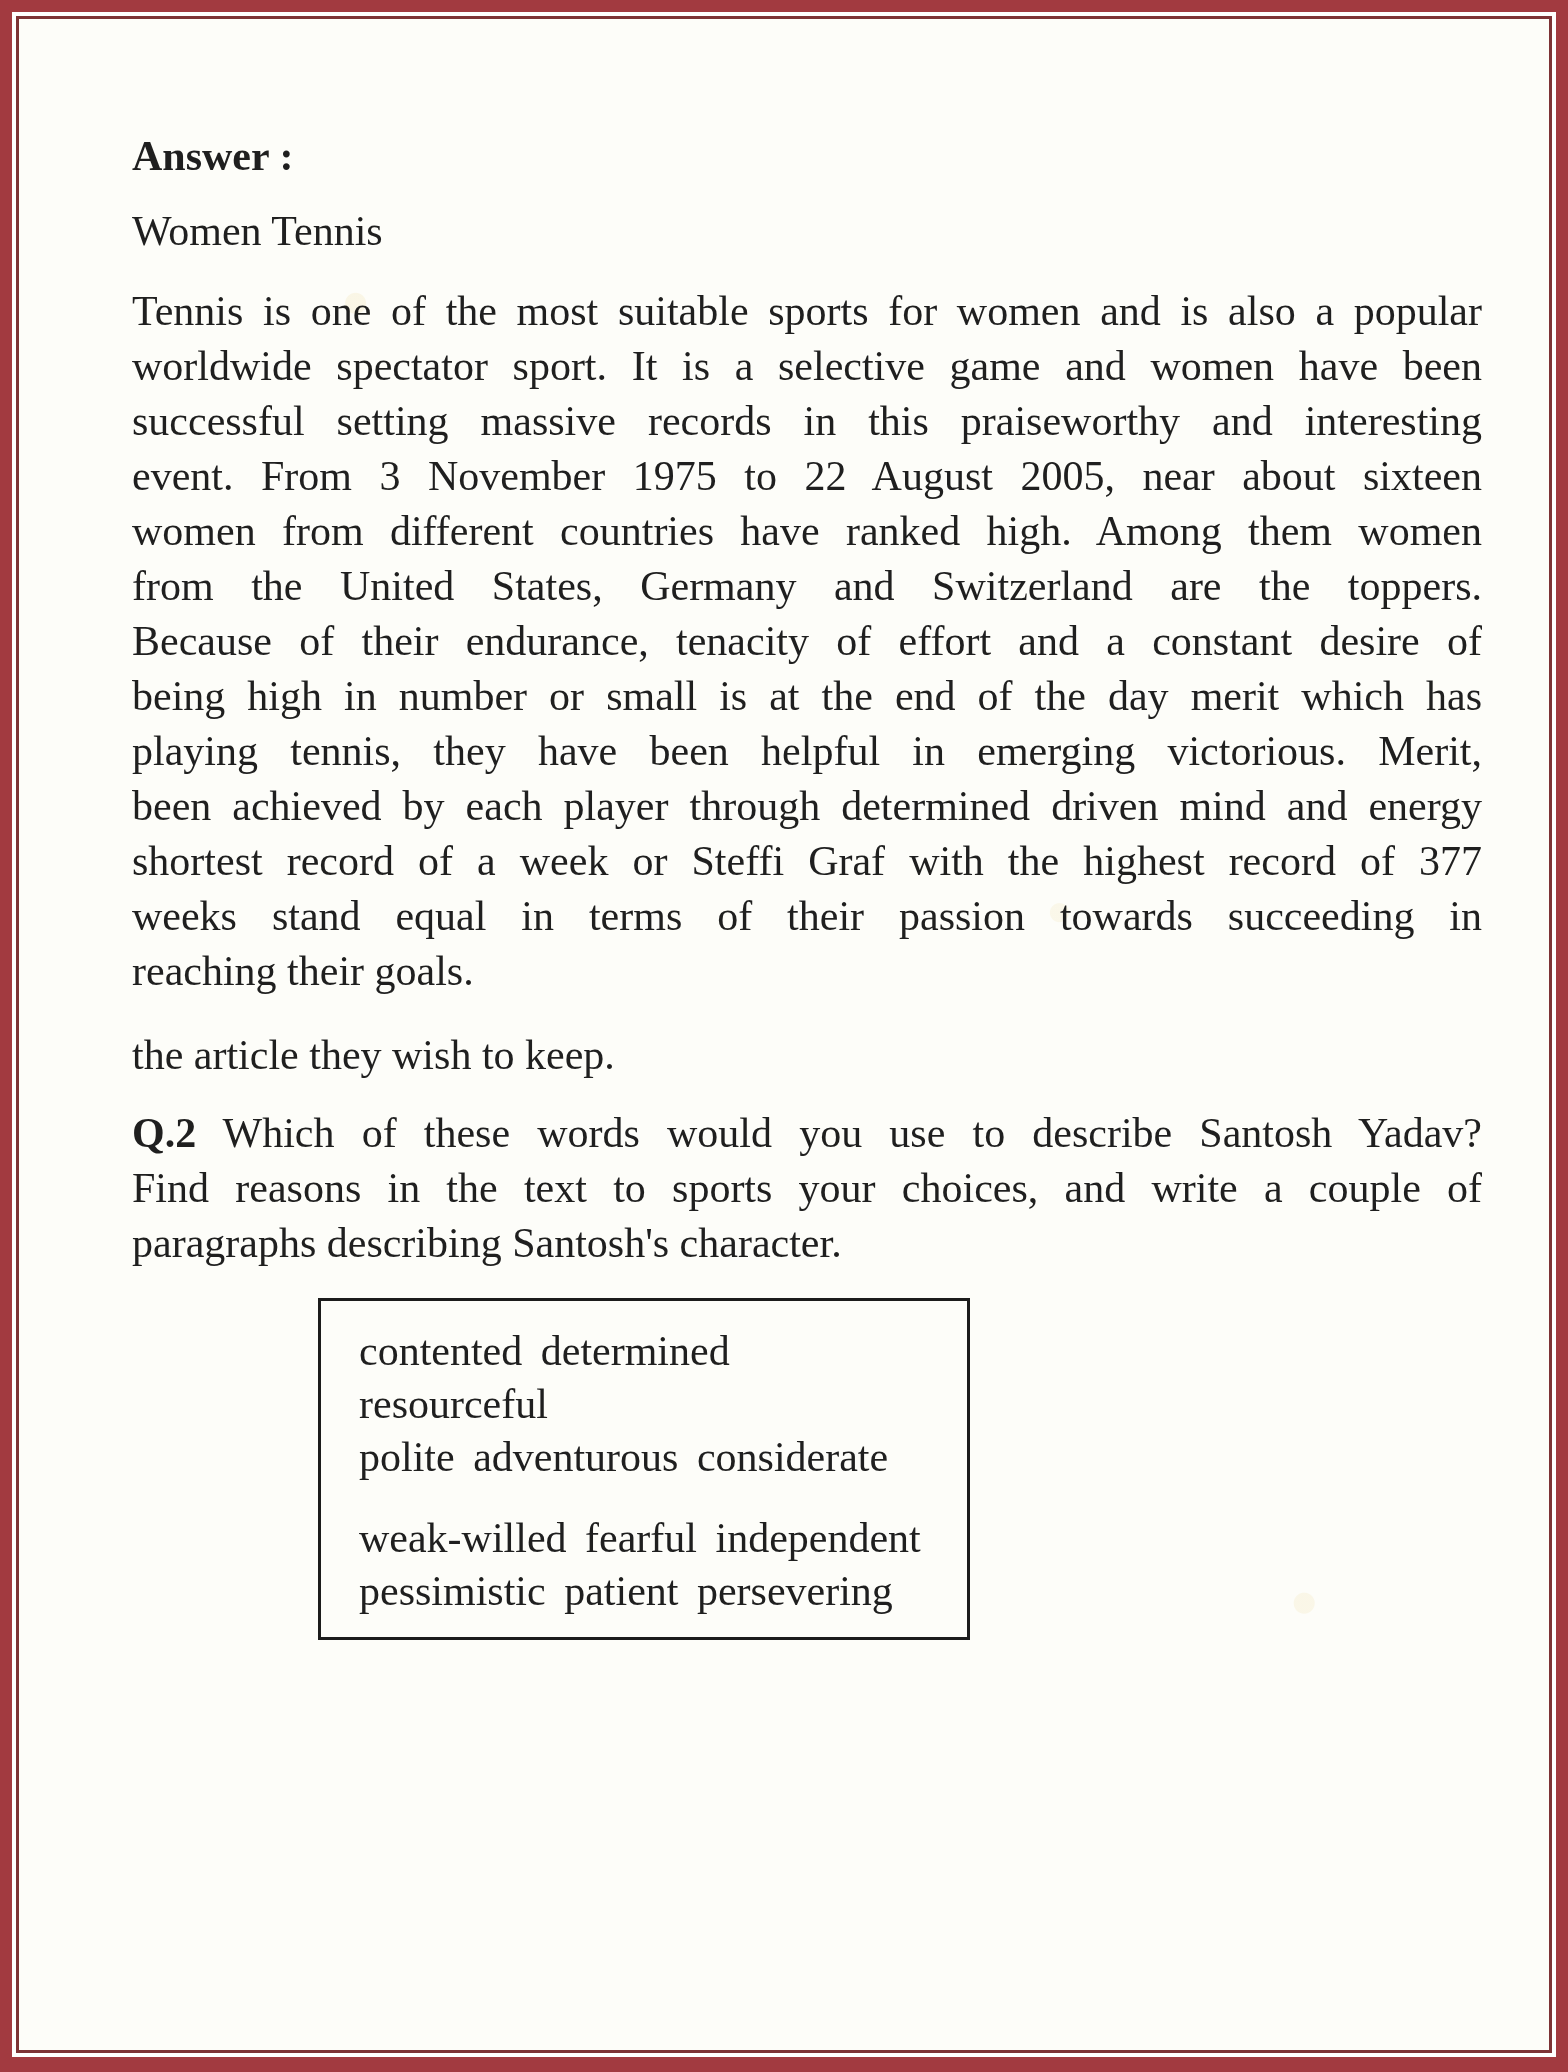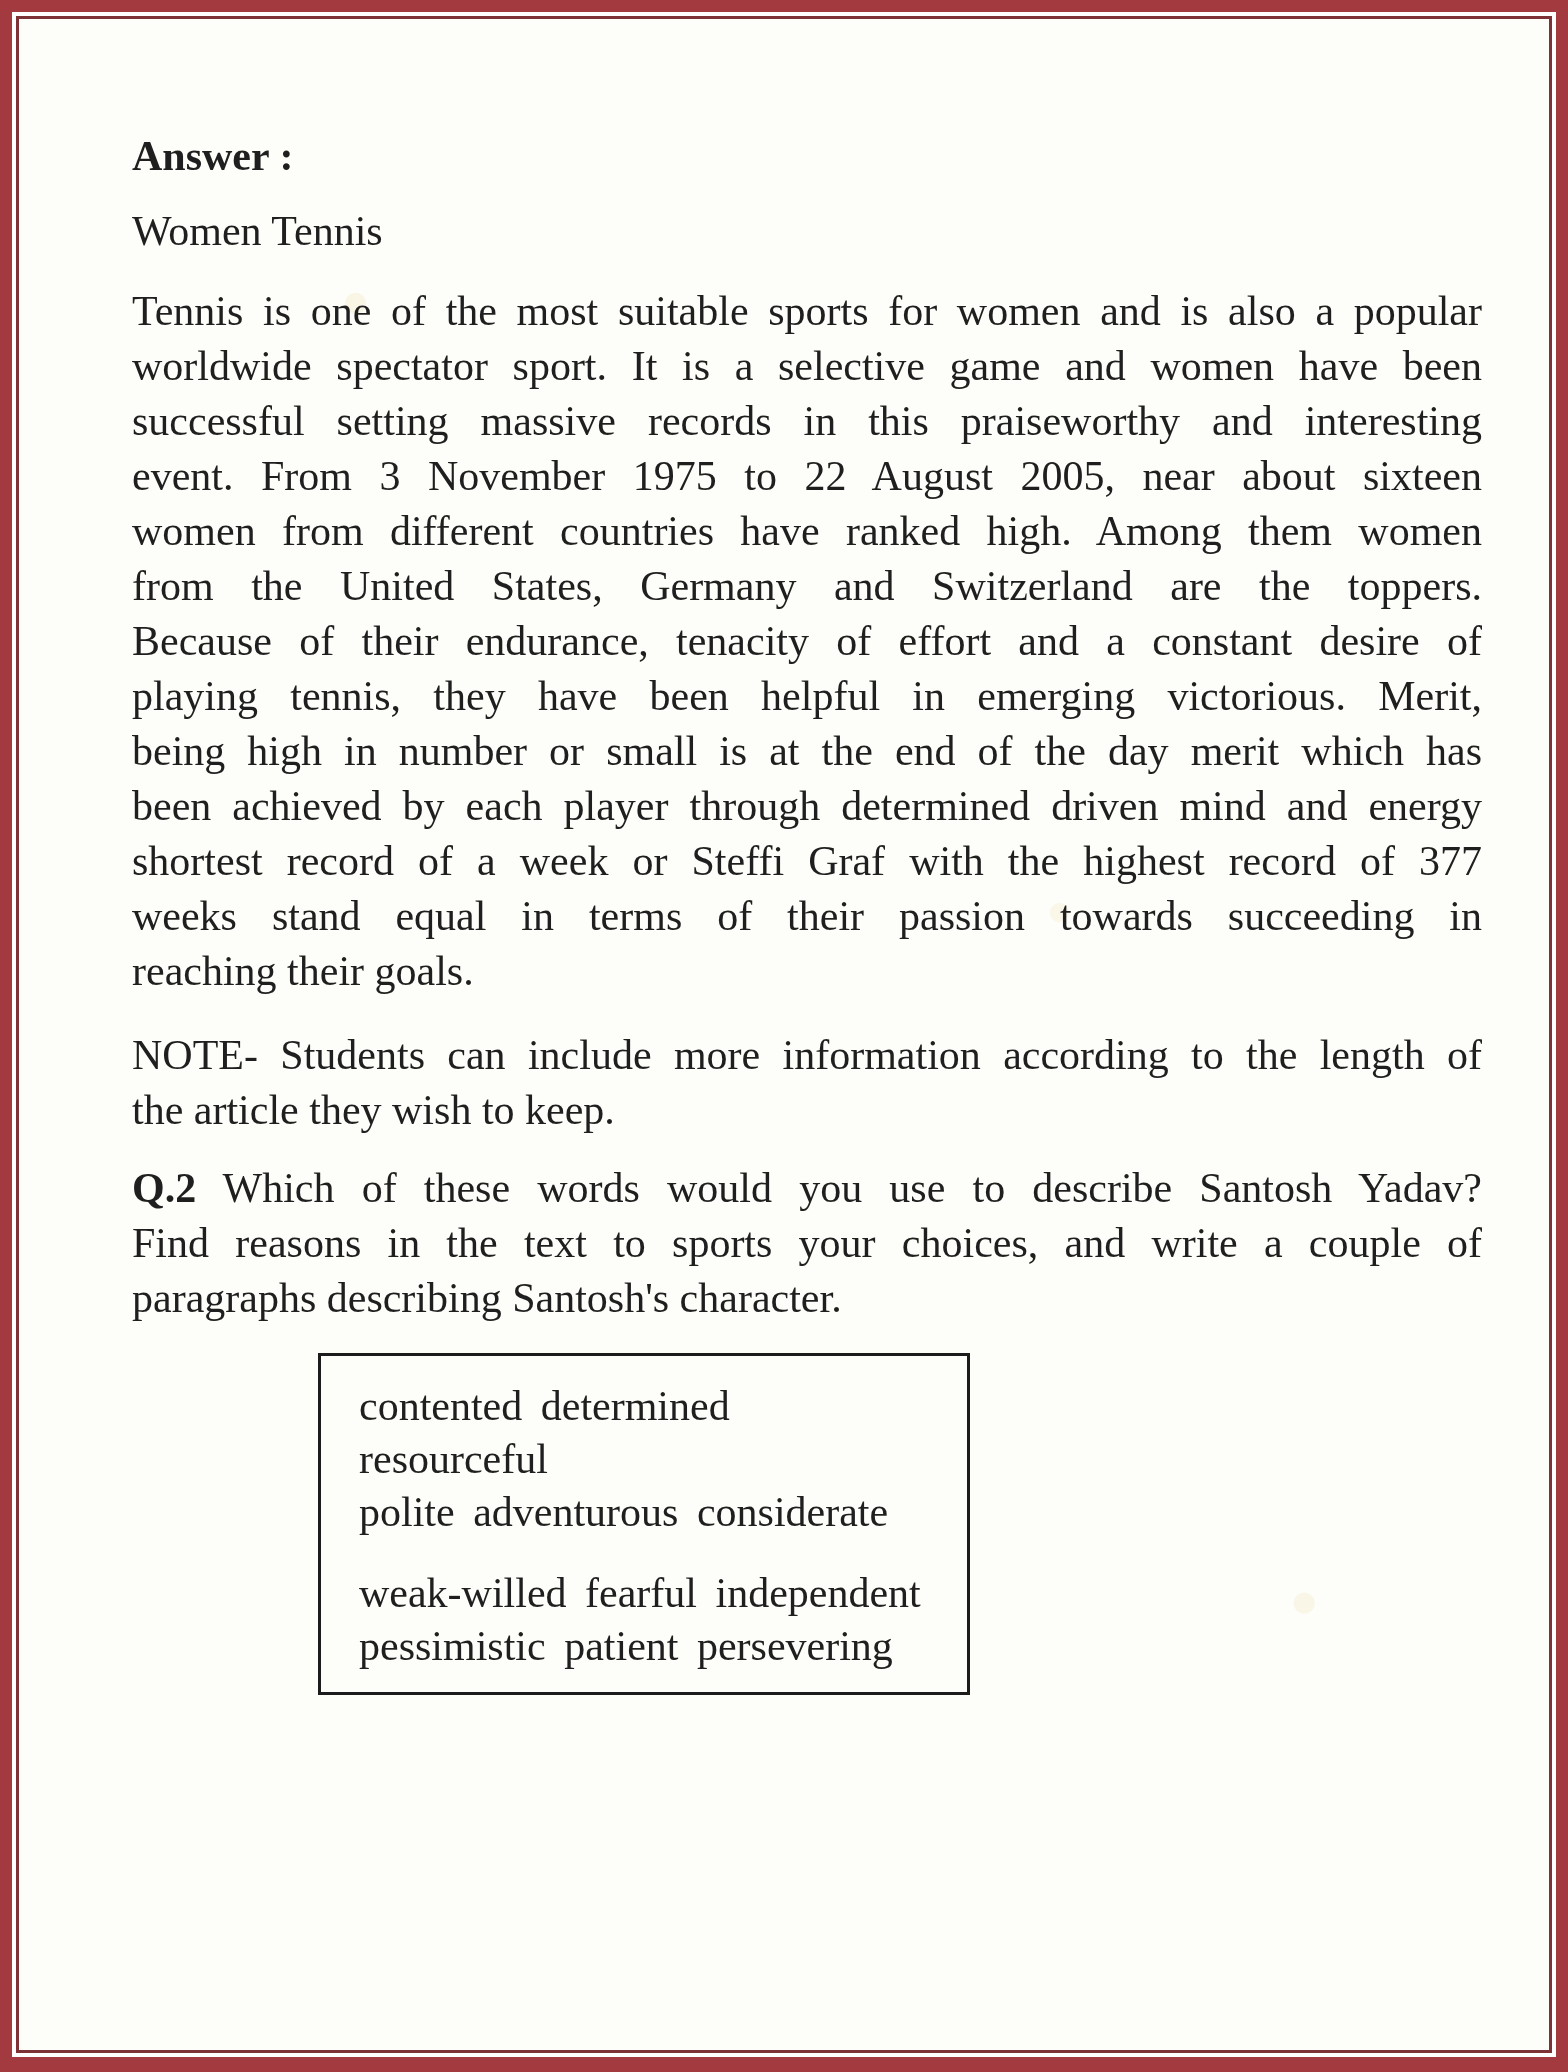--- a/index.html
+++ b/index.html
@@ -93,30 +93,29 @@
         <p class="subheading">Women Tennis</p>
 
         <div class="para">
           <div class="jline">Tennis is one of the most suitable sports for women and is also a popular</div>
           <div class="jline">worldwide spectator sport. It is a selective game and women have been</div>
           <div class="jline">successful setting massive records in this praiseworthy and interesting</div>
           <div class="jline">event. From 3 November 1975 to 22 August 2005, near about sixteen</div>
           <div class="jline">women from different countries have ranked high. Among them women</div>
           <div class="jline">from the United States, Germany and Switzerland are the toppers.</div>
           <div class="jline">Because of their endurance, tenacity of effort and a constant desire of</div>
+          <div class="jline">being high in number or small is at the end of the day merit which has</div>
           <div class="jline">playing tennis, they have been helpful in emerging victorious. Merit,</div>
-          <div class="jline">being high in number or small is at the end of the day merit which has</div>
           <div class="jline">been achieved by each player through determined driven mind and energy</div>
           <div class="jline">shortest record of a week or Steffi Graf with the highest record of 377</div>
           <div class="jline">weeks stand equal in terms of their passion towards succeeding in</div>
           <div class="jline last">reaching their goals.</div>
         </div>
 
         <div class="note-para">
-          <div class="jline">NOTE- Students can include more information according to the length of</div>
           <div class="jline last">the article they wish to keep.</div>
         </div>
 
         <div class="q2-para">
           <div class="jline"><span class="q2-label">Q.2</span> <span>Which of these words would you use to describe Santosh Yadav?</span></div>
           <div class="jline">Find reasons in the text to sports your choices, and write a couple of</div>
           <div class="jline last">paragraphs describing Santosh's character.</div>
         </div>
 
         <div class="word-box">

